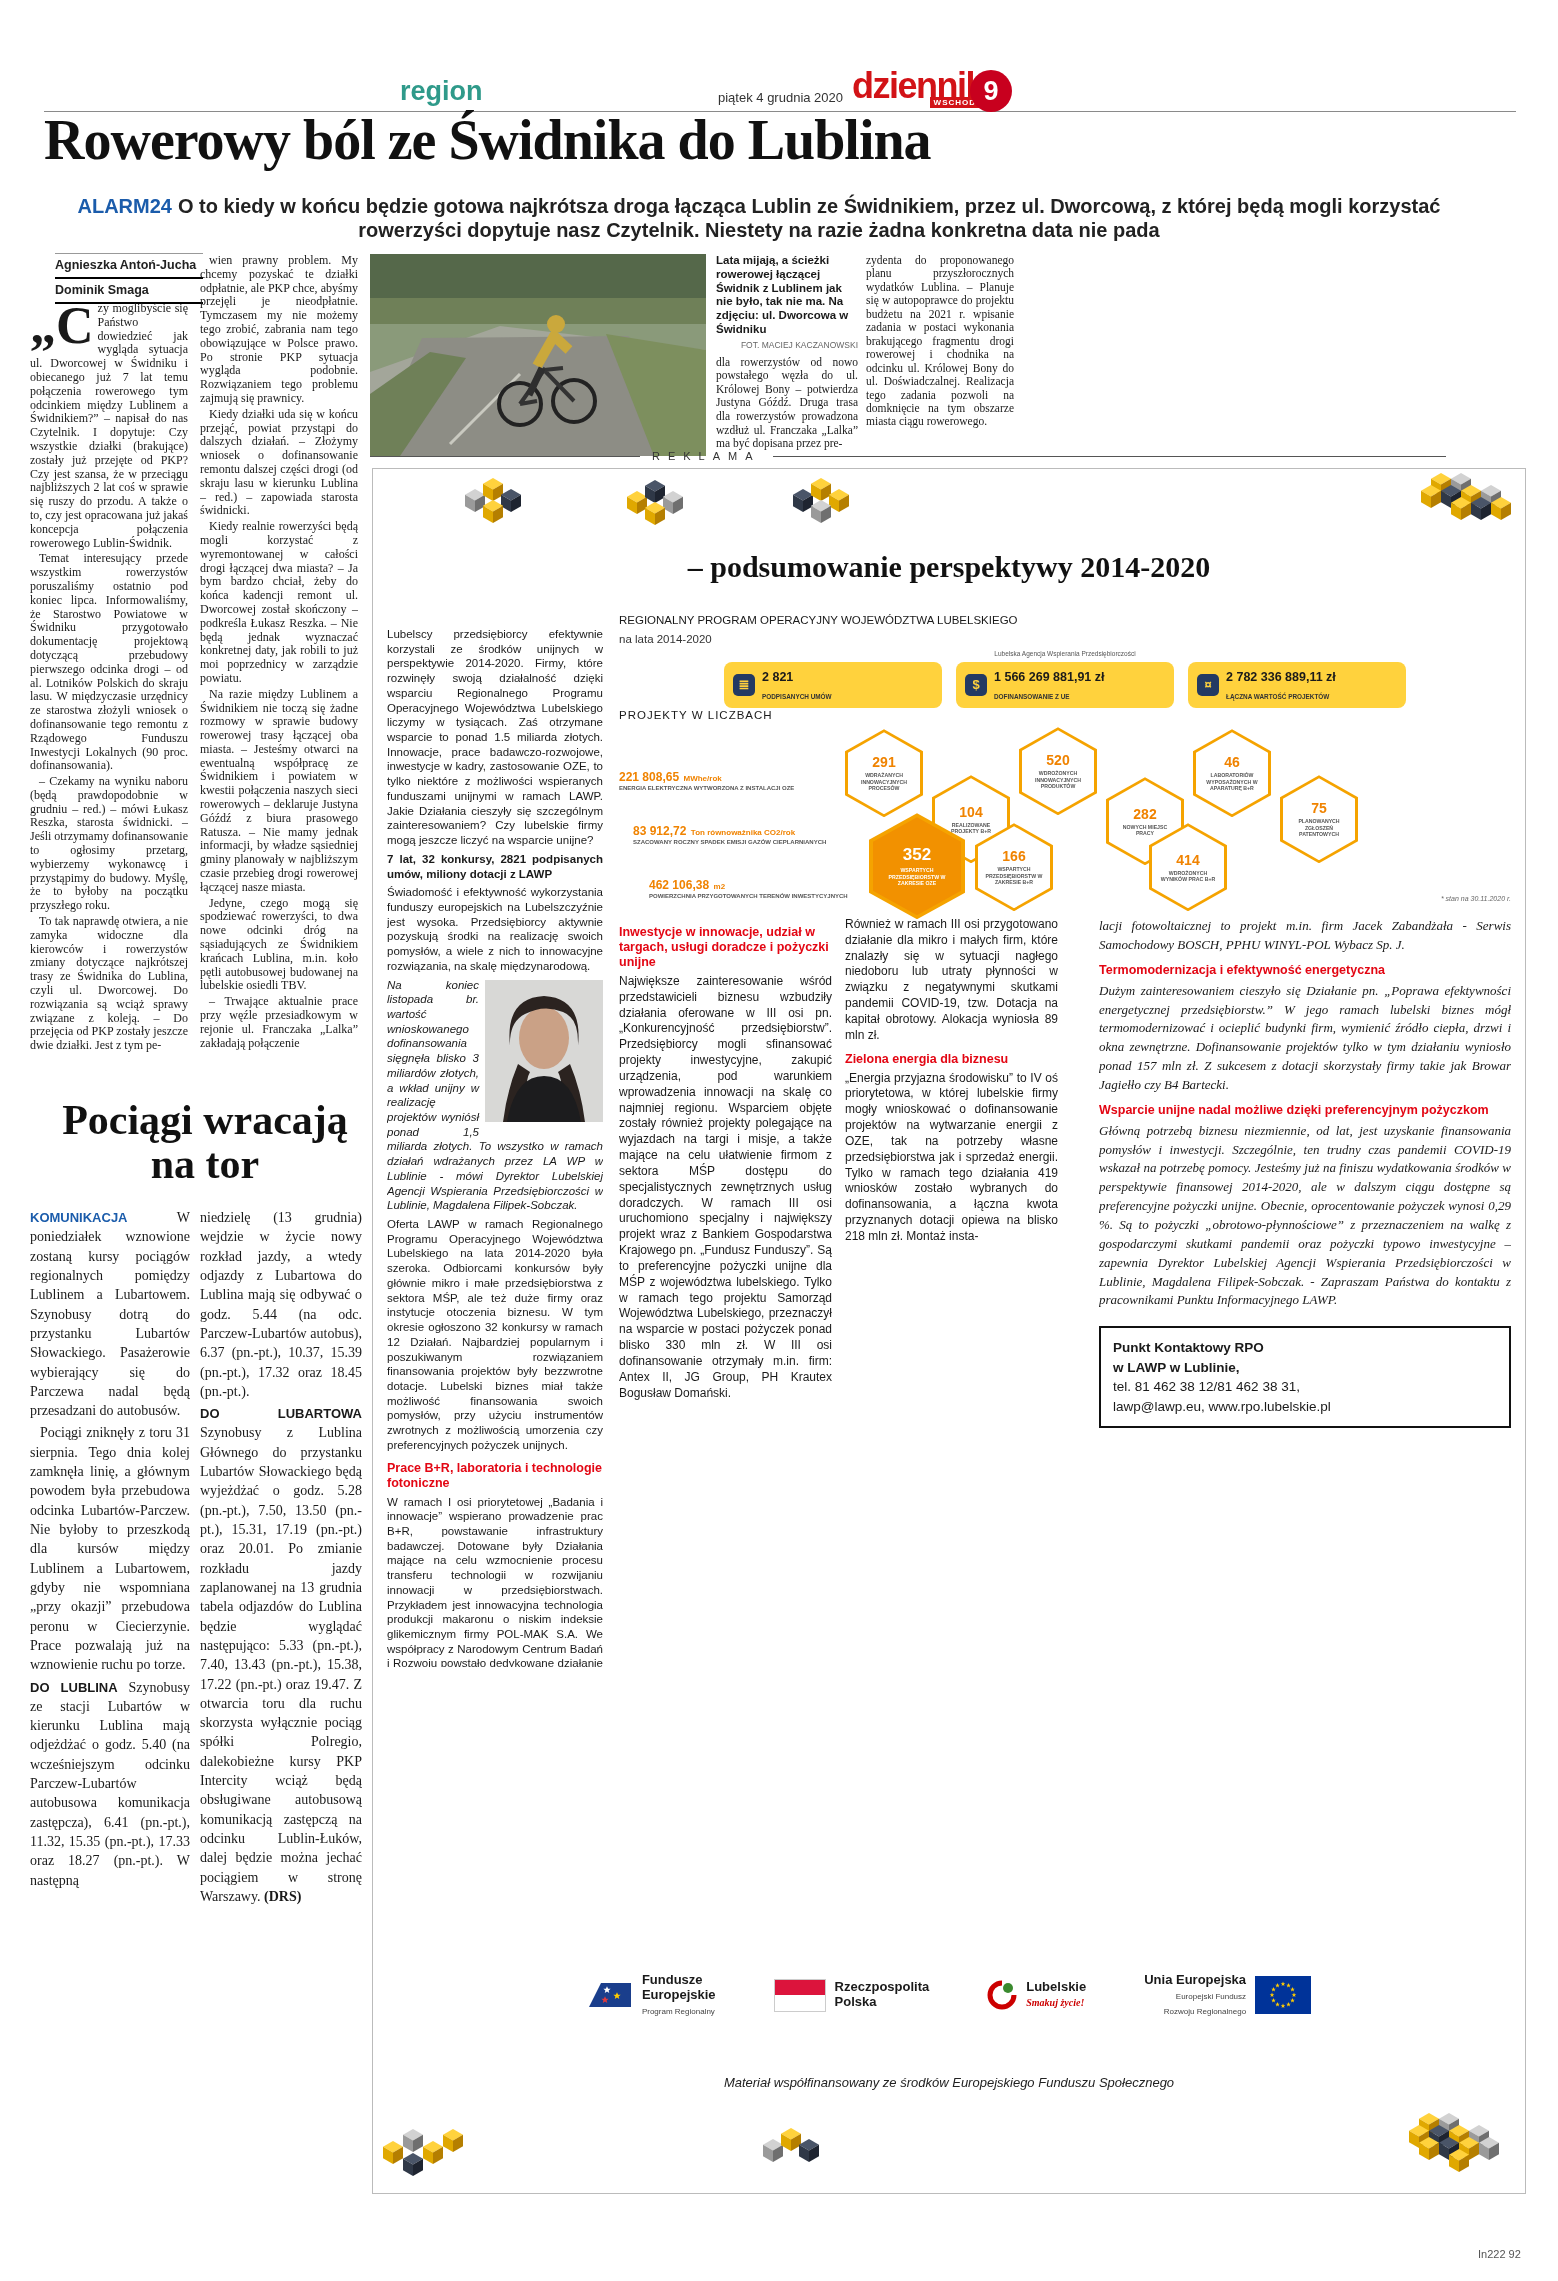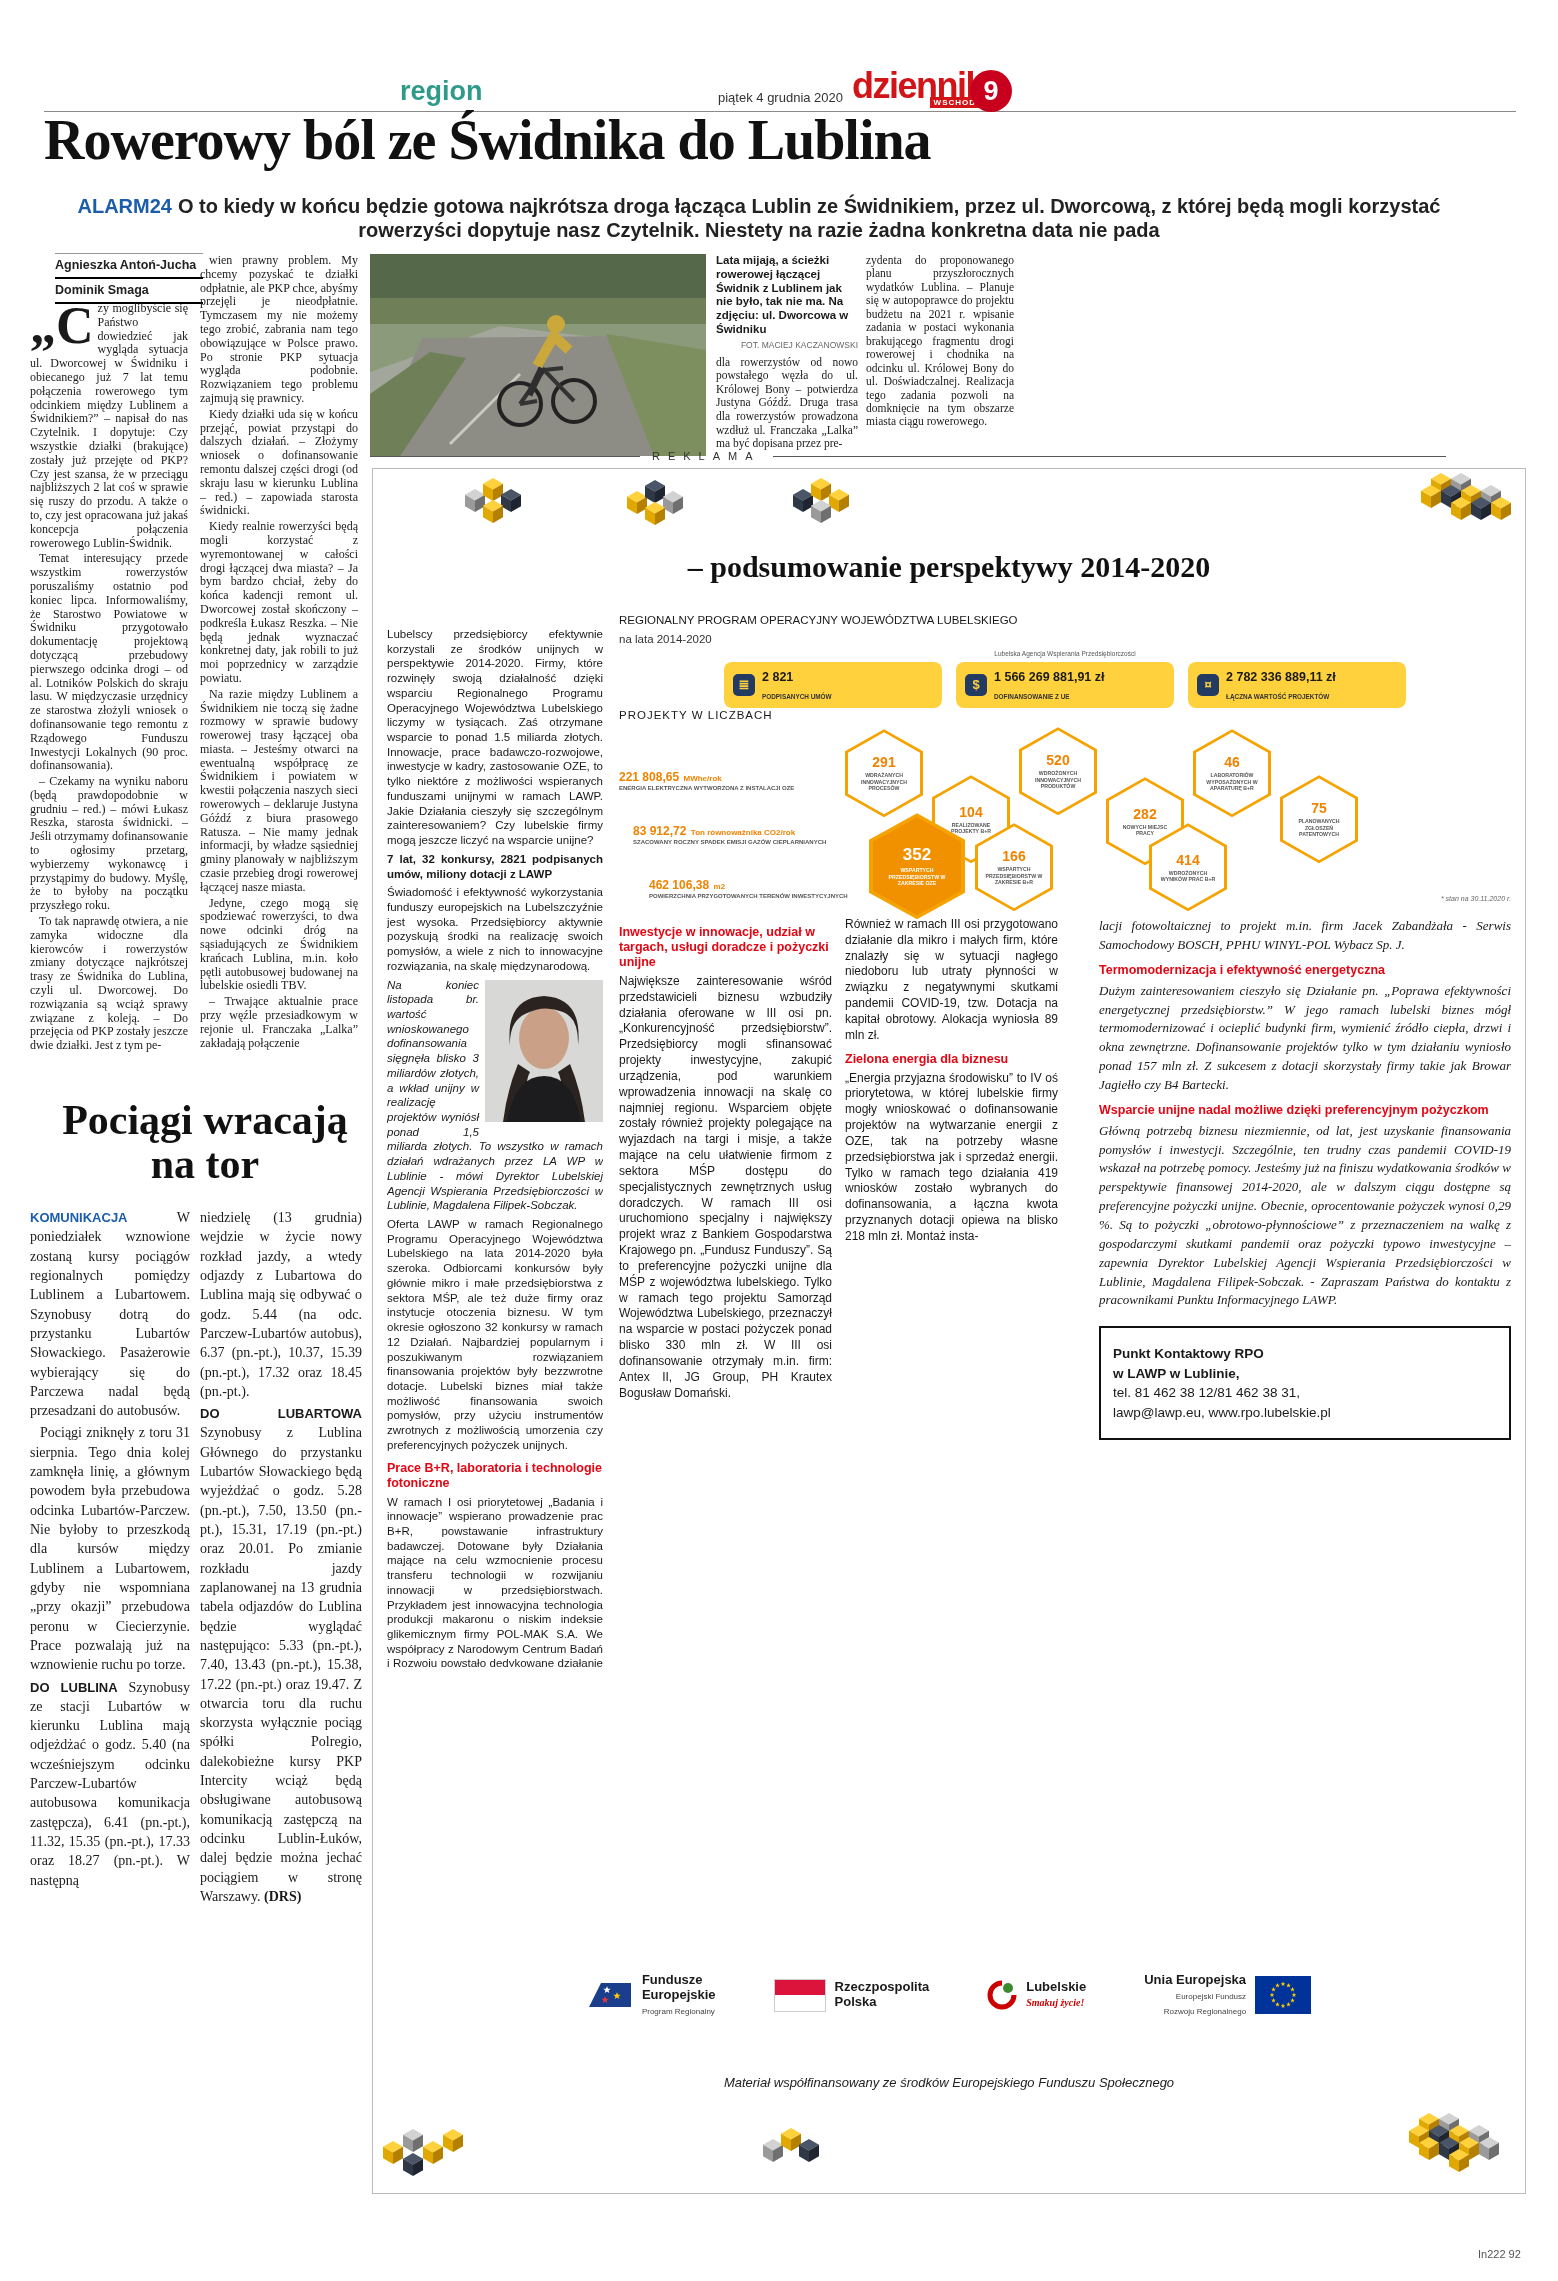--- a/index.html
+++ b/index.html
@@ -58,21 +58,21 @@
   .ad .quote{font-style:italic;}
   .ad-subhead{color:#e30613;font:700 12.5px/1.2 "Liberation Sans",sans-serif;margin:8px 0 4px 0;}
   .ad-colA{position:absolute;left:14px;top:158px;width:216px;height:1040px;overflow:hidden;}
   .ad-colB{position:absolute;left:246px;top:448px;width:213px;height:760px;overflow:hidden;}
   .ad-colC{position:absolute;left:472px;top:448px;width:213px;height:760px;overflow:hidden;}
   .ad-colD{position:absolute;left:726px;top:448px;width:412px;height:900px;overflow:hidden;}
   .ad-colB p,.ad-colC p{font-size:12px;line-height:1.32;}
   .ad-colD p{font:italic 400 13px/1.45 "Liberation Serif",serif;}
   .portrait{float:right;width:118px;height:142px;margin:2px 0 4px 6px;background:#d8d8d6;}
   .portrait svg{display:block;width:100%;height:100%;}
-  .contact-box{border:2px solid #111;padding:16px 12px;margin-top:16px;
+  .contact-box{border:2px solid #111;padding:10px 12px;margin-top:16px;
                font:400 13.5px/1.45 "Liberation Sans",sans-serif;font-style:normal;}
   .contact-box .b{font-weight:700;}
 
   
   .infographic{position:absolute;left:246px;top:144px;width:892px;height:300px;font-family:"Liberation Sans",sans-serif;}
   .info-title{text-align:center;font-weight:700;font-size:11px;margin:0;}
   .info-sub{text-align:center;font-weight:700;font-size:9px;margin:0 0 4px 0;color:#333;}
   .lawp{display:flex;align-items:center;justify-content:center;gap:7px;}
   .lawp-sq{width:12px;height:12px;background:#ffd23d;transform:rotate(45deg);}
   .lawp-txt{font-weight:800;font-size:22px;letter-spacing:2px;color:#233a63;}

